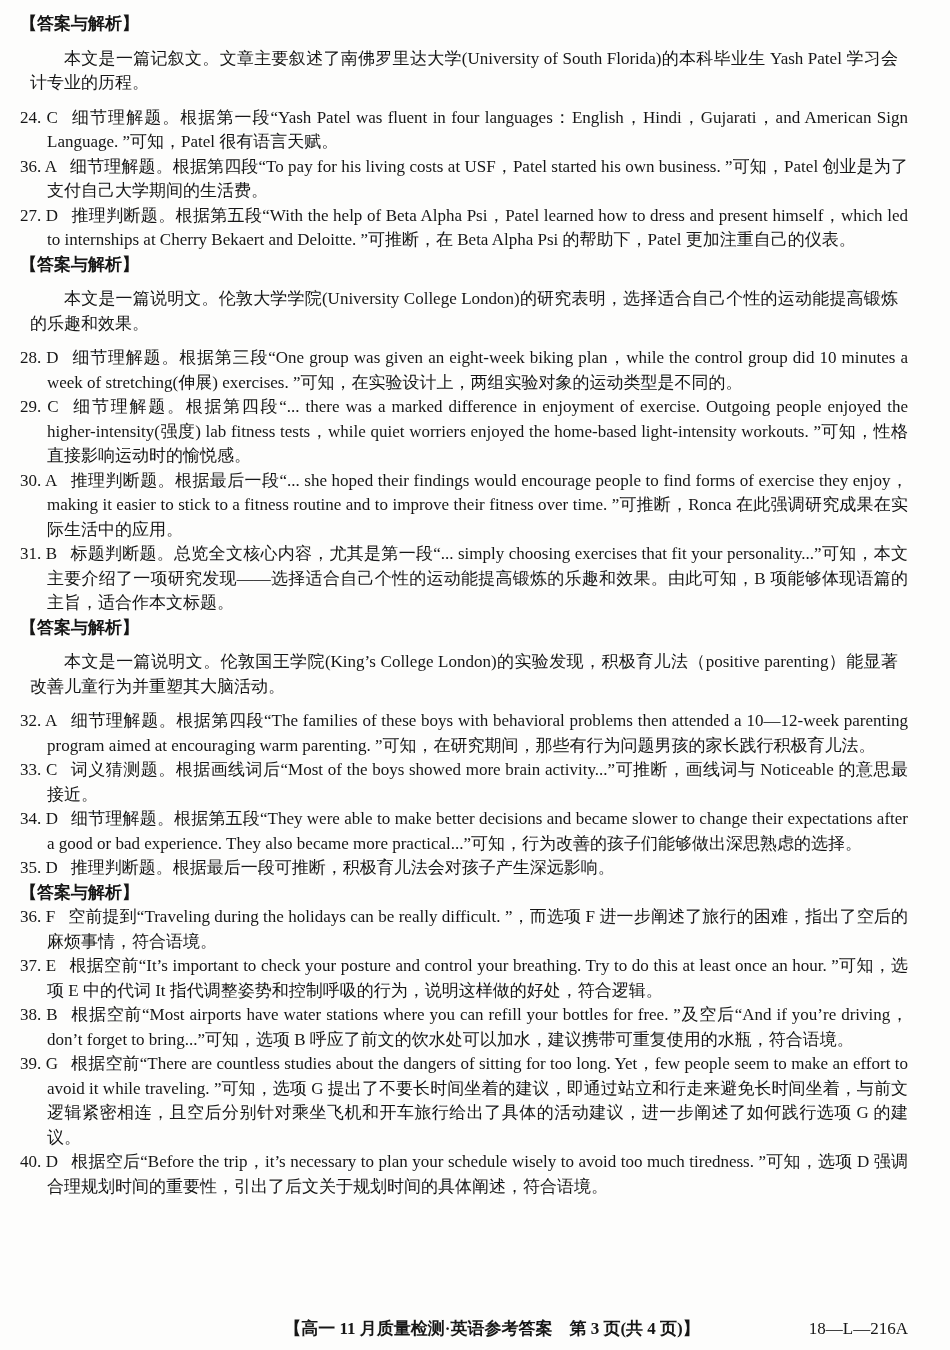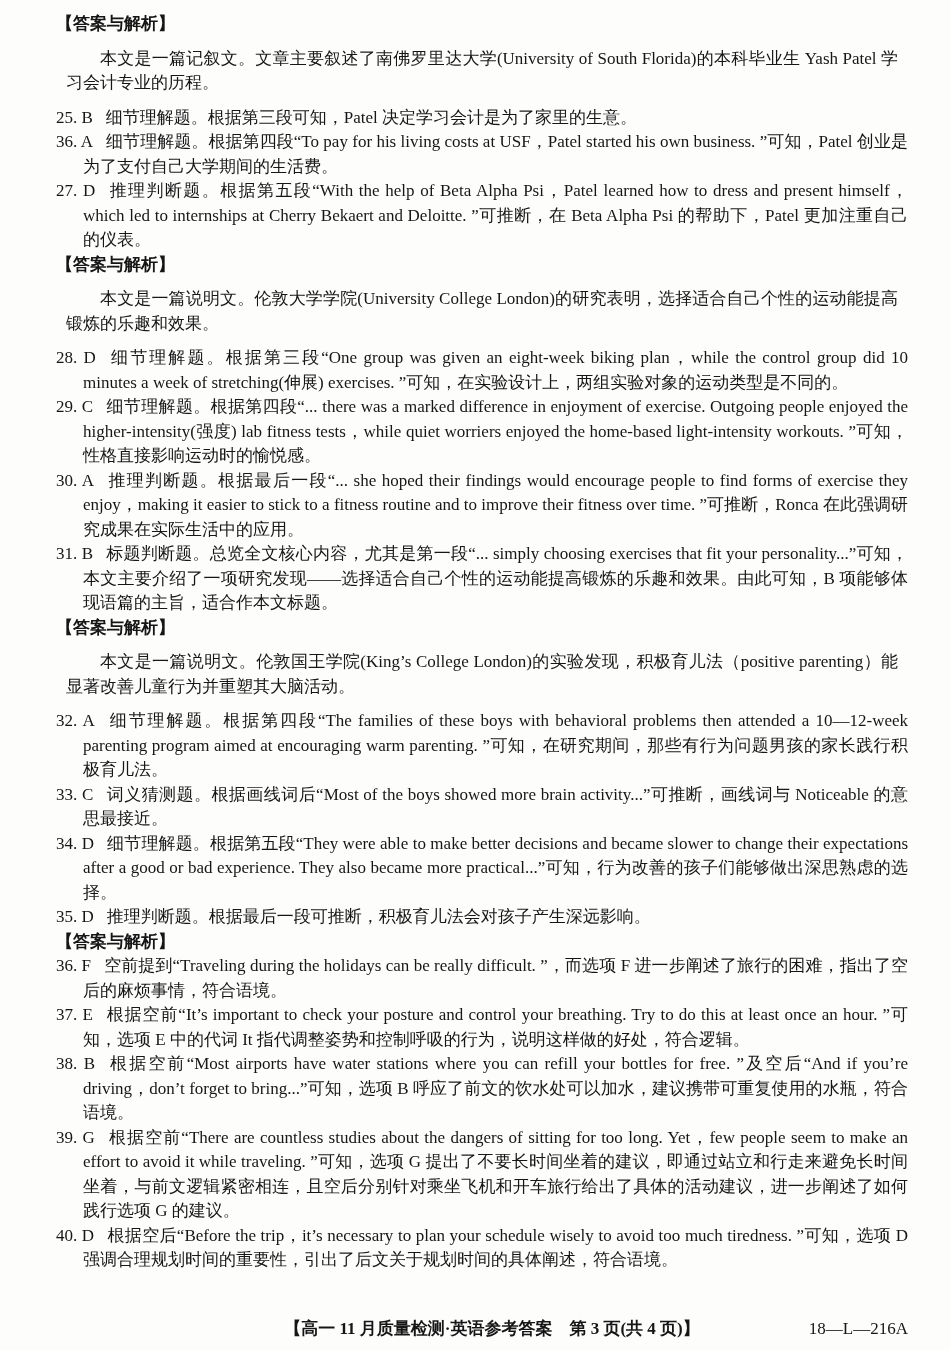--- a/index.html
+++ b/index.html
@@ -8,21 +8,21 @@
     width: 950px;
     height: 1350px;
     background: #fdfdfc;
     color: #161616;
     font-family: "Liberation Serif", "DejaVu Serif", serif;
     font-size: 17px;
     line-height: 24.5px;
     overflow: hidden;
     position: relative;
   }
-  .page { padding: 12px 42px 0 56px; }
+  .page { padding: 12px 42px 0 20px; }
   .sec-header {
     font-weight: bold;
     margin: 0;
   }
   .intro {
     margin: 10px;
     text-indent: 2em;
     text-align: justify;
   }
   .item {
@@ -45,21 +45,21 @@
   .footer-code { position: absolute; right: 0; top: 0; font-weight: normal; }
 </style>
 </head>
 <body>
 
 <div class="page">
 
   <section>
     <div class="sec-header">【答案与解析】</div>
     <p class="intro">本文是一篇记叙文。文章主要叙述了南佛罗里达大学(University of South Florida)的本科毕业生 Yash Patel 学习会计专业的历程。</p>
-    <div class="item"><span class="label">25. B</span><span class="text">细节理解题。根据第三段可知，Patel 决定学习会计是为了家里的生意。</span></div>
+    <div class="item"><span class="label">24. C</span><span class="text">细节理解题。根据第一段“Yash Patel was fluent in four languages：English，Hindi，Gujarati，and American Sign Language. ”可知，Patel 很有语言天赋。</span></div>
     <div class="item"><span class="label">36. A</span><span class="text">细节理解题。根据第四段“To pay for his living costs at USF，Patel started his own business. ”可知，Patel 创业是为了支付自己大学期间的生活费。</span></div>
     <div class="item"><span class="label">27. D</span><span class="text">推理判断题。根据第五段“With the help of Beta Alpha Psi，Patel learned how to dress and present himself，which led to internships at Cherry Bekaert and Deloitte. ”可推断，在 Beta Alpha Psi 的帮助下，Patel 更加注重自己的仪表。</span></div>
   </section>
 
   <section>
     <div class="sec-header">【答案与解析】</div>
     <p class="intro">本文是一篇说明文。伦敦大学学院(University College London)的研究表明，选择适合自己个性的运动能提高锻炼的乐趣和效果。</p>
     <div class="item"><span class="label">28. D</span><span class="text">细节理解题。根据第三段“One group was given an eight-week biking plan，while the control group did 10 minutes a week of stretching(伸展) exercises. ”可知，在实验设计上，两组实验对象的运动类型是不同的。</span></div>
     <div class="item"><span class="label">29. C</span><span class="text">细节理解题。根据第四段“... there was a marked difference in enjoyment of exercise.  Outgoing people enjoyed the higher-intensity(强度) lab fitness tests，while quiet worriers enjoyed the home-based light-intensity workouts. ”可知，性格直接影响运动时的愉悦感。</span></div>
     <div class="item"><span class="label">30. A</span><span class="text">推理判断题。根据最后一段“... she hoped their findings would encourage people to find forms of exercise they enjoy，making it easier to stick to a fitness routine and to improve their fitness over time. ”可推断，Ronca 在此强调研究成果在实际生活中的应用。</span></div>

